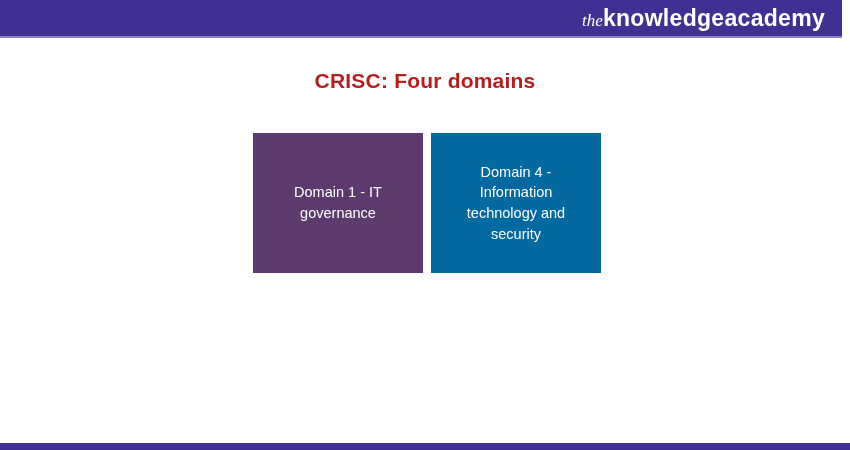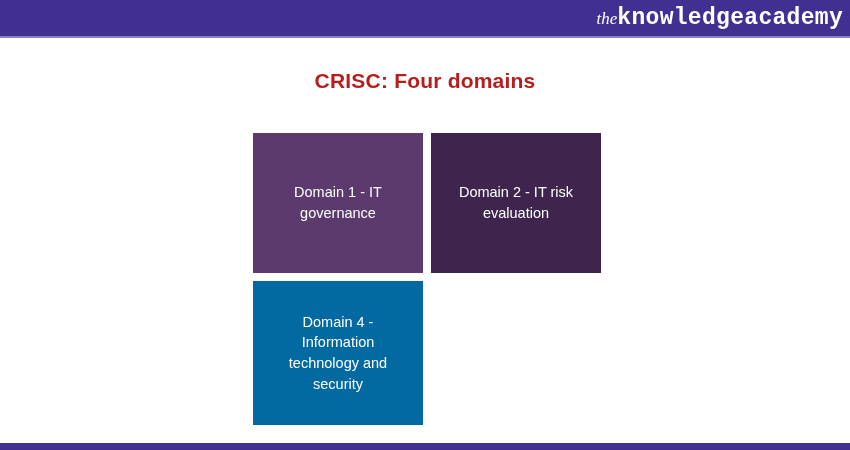--- a/index.html
+++ b/index.html
@@ -11,44 +11,44 @@
     height: 450px;
     position: relative;
     background: #ffffff;
     font-family: "Liberation Sans", sans-serif;
     overflow: hidden;
   }
 
   
   .header {
     position: absolute;
-    top: 0; left: 0; right: 0;
+    top: 0; left: 0; right: 8px;
     height: 36px;
     background: #413092;
     border-bottom: 2px solid #8a80c8;
     display: flex;
     align-items: center;
     justify-content: flex-end;
-    padding-right: 7px;
+    padding-right: 17px;
     box-sizing: content-box;
   }
   .logo {
     color: #ffffff;
     white-space: nowrap;
     display: flex;
     align-items: baseline;
     line-height: 1;
   }
   .logo-the {
     font-family: "Liberation Serif", serif;
     font-style: italic;
     font-size: 17px;
   }
   .logo-name {
-    font-family: Liberation Mono, monospace;
+    font-family: Liberation Sans, sans-serif;
     font-weight: bold;
     font-size: 23px;
     letter-spacing: 0.3px;
   }
 
   
   .title {
     position: absolute;
     top: 69px;
     left: 0;
@@ -99,17 +99,16 @@
   <div class="logo">
     <span class="logo-the">the</span>
       <span class="logo-name">knowledgeacademy</span>
   </div>
 </div>
 
 <div class="title" style="color: #b91c1c;">CRISC: Four domains</div>
 
 <div class="grid">
   <div class="box" style="background: rgb(93, 58, 110);">Domain 1 - IT governance</div>
-  <div class="box" style="background: rgb(63, 37, 78);">Domain 2 - IT risk evaluation</div>
   <div class="box" style="background: #0369a1;">Domain 4 - Information technology and security</div>
 </div>
 
 <div class="footer" style="background: rgb(65, 48, 146);"></div>
 
 </body></html>

